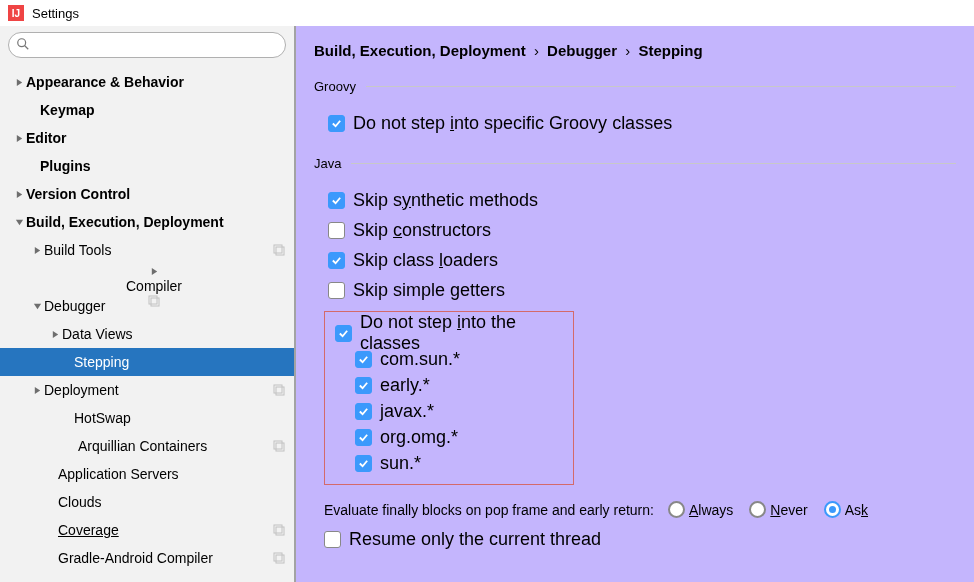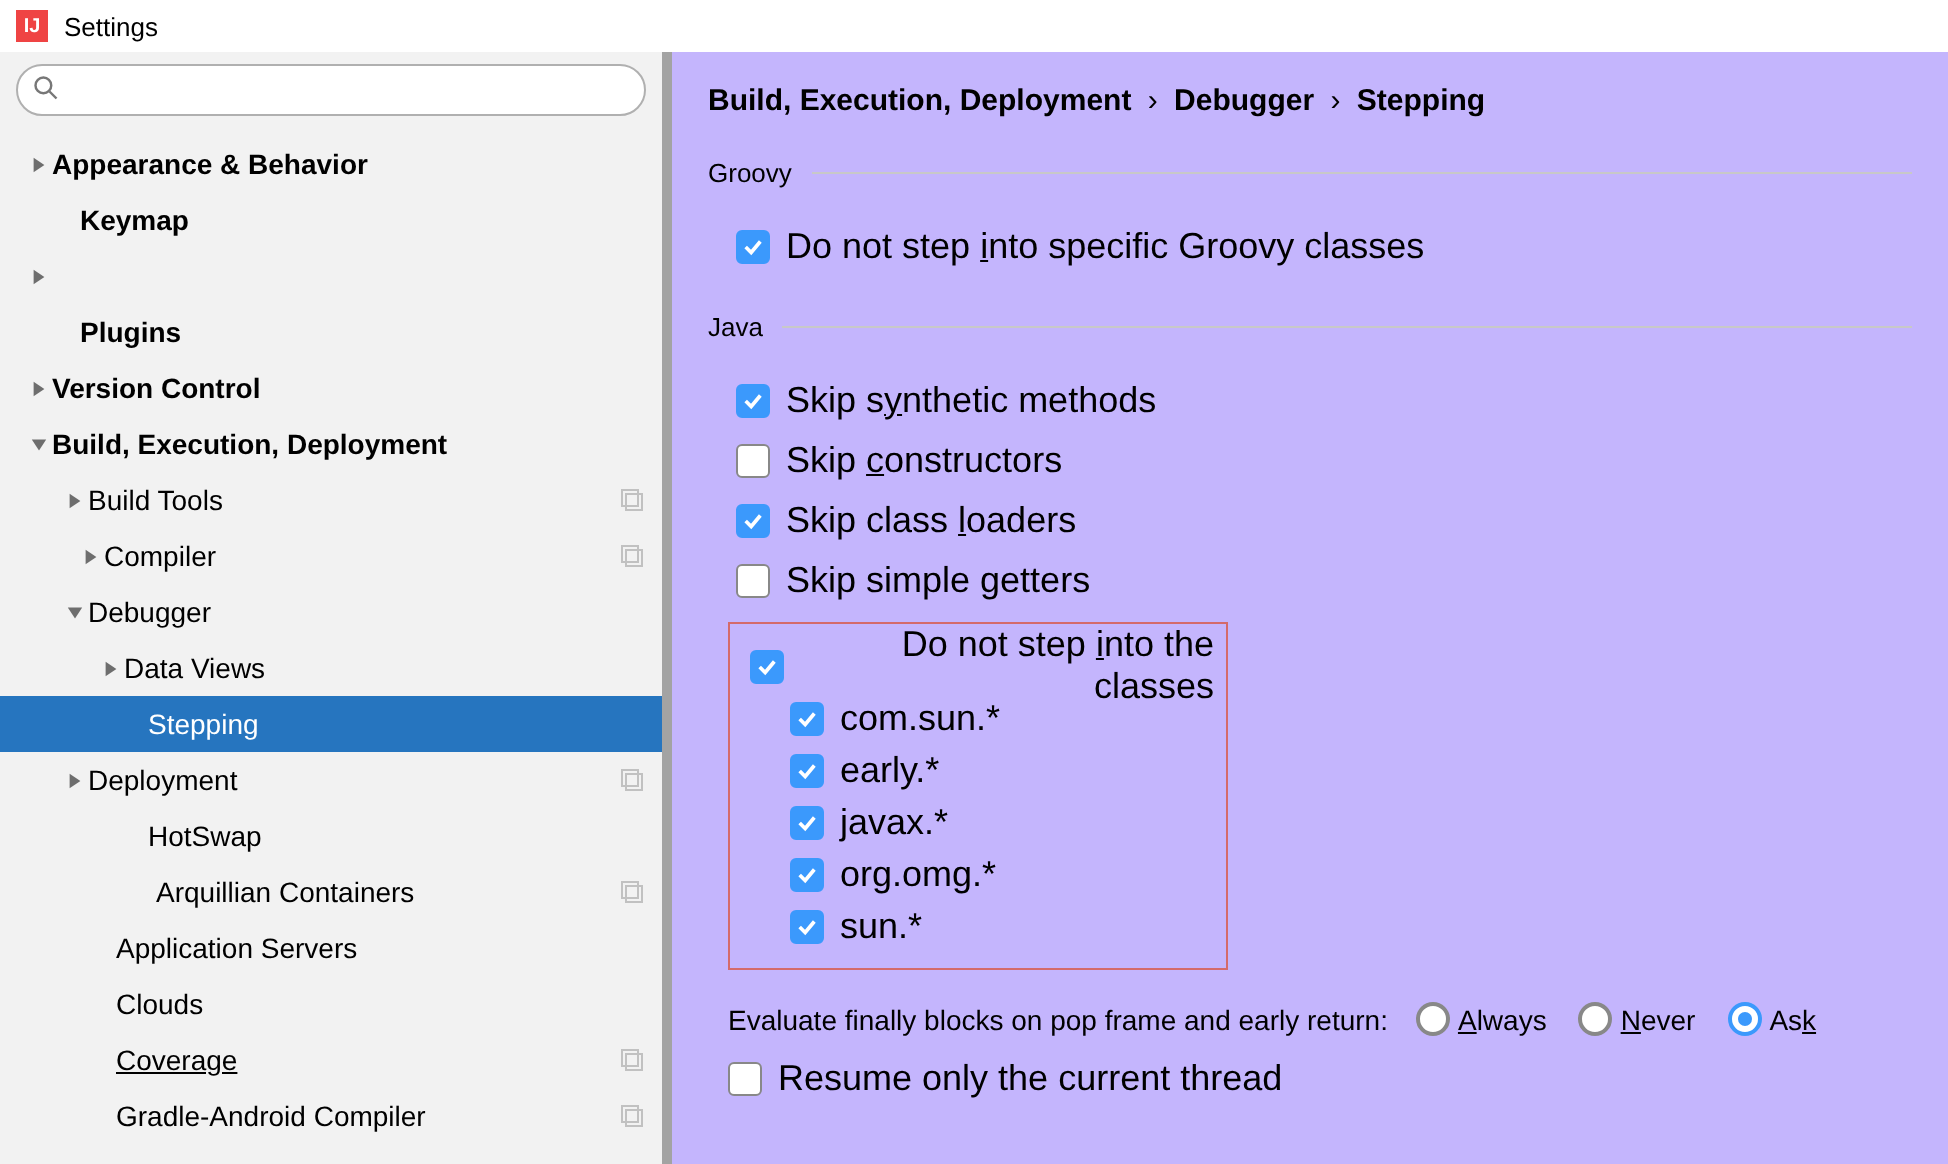--- a/index.html
+++ b/index.html
@@ -1,38 +1,38 @@
 <!DOCTYPE html>
 <html><head>
 <meta charset="utf-8">
 <style>
 * { box-sizing: border-box; margin: 0; padding: 0; }
 body { font-family: "Segoe UI", Arial, sans-serif; font-size: 14px; color: #000; background: #fff; width: 974px; height: 582px; overflow: hidden; }
 .titlebar { display: flex; align-items: center; padding: 3px 8px; height: 26px; }
 .titlebar .app-icon { width: 16px; height: 16px; background: #ef4444; color: #fff; font-size: 10px; font-weight: bold; display: flex; align-items: center; justify-content: center; margin-right: 8px; }
 .titlebar .title { font-size: 13px; }
 .container { display: flex; height: 556px; }
-.sidebar { width: 336px; background: #f2f2f2; border-right: 5px solid #a3a3a3; display: flex; flex-direction: column; }
+.sidebar { width: 296px; background: #f2f2f2; border-right: 2px solid #a3a3a3; display: flex; flex-direction: column; }
 .search-wrap { padding: 6px 8px; }
 .search { position: relative; }
 .search input { width: 100%; height: 26px; border: 1px solid #b0b0b0; border-radius: 13px; padding: 0 10px 0 28px; font-size: 13px; outline: none; background: #fff; }
 .search .mag { position: absolute; left: 8px; top: 5px; width: 14px; height: 14px; }
 .tree { flex: 1; overflow-y: auto; padding-top: 4px; }
 .tree-row { display: flex; align-items: center; height: 28px; padding-right: 8px; cursor: default; position: relative; }
 .tree-row .arrow { width: 14px; height: 14px; display: flex; align-items: center; justify-content: center; flex-shrink: 0; }
 .tree-row .label { flex: 1; white-space: nowrap; }
 .tree-row.bold .label { font-weight: bold; }
 .tree-row.selected { background: #2675bf; color: #fff; }
 .tree-row .copy-icon { width: 14px; height: 14px; opacity: 0.45; flex-shrink: 0; }
 .arrow svg { width: 9px; height: 9px; }
 .arrow.right svg { transform: rotate(-90deg); }
 .main { flex: 1; background: #c4b5fd; padding: 0; overflow-y: auto; }
 .breadcrumb { padding: 16px 18px 12px 18px; font-size: 15px; font-weight: bold; }
 .breadcrumb .sep { margin: 0 4px; font-weight: normal; }
-.section { padding: 0 18px; text-align: right; }
+.section { padding: 0 18px; }
 .section-header { display: flex; align-items: center; margin: 8px 0 14px 0; }
 .section-header .stitle { font-size: 13px; color: #000; margin-right: 10px; }
 .section-header .line { flex: 1; height: 1px; background: #c8c8c8; }
 .opt-row { display: flex; align-items: center; height: 30px; padding-left: 14px; }
 .cb { width: 17px; height: 17px; border: 1px solid #888; border-radius: 3px; margin-right: 8px; display: flex; align-items: center; justify-content: center; background: #fff; flex-shrink: 0; cursor: pointer; }
 .cb.checked { background: #3b99fc; border-color: #3b99fc; }
 .cb.checked svg { width: 11px; height: 11px; }
 .opt-row .olabel { font-size: 18px; }
 .opt-row .olabel u { text-decoration: underline; }
 .class-box { border: 1px solid #d46a6a; margin: 6px 0 10px 10px; width: 250px; padding: 8px 6px 8px 6px; }
@@ -78,20 +78,21 @@
         <div class="tree-row bold" style="padding-left: 26px;">
           <span class="arrow "></span>
           <span class="label">Keymap</span>
         </div>
         <div class="tree-row bold" style="padding-left: 12px;">
           <span class="arrow right">
             <svg viewBox="0 0 10 10">
               <polygon points="1,2 9,2 5,8" fill="#6e6e6e"></polygon>
             </svg>
           </span>
+          <span class="label">Editor</span>
         </div>
         <div class="tree-row bold" style="padding-left: 26px;">
           <span class="arrow "></span>
           <span class="label">Plugins</span>
         </div>
         <div class="tree-row bold" style="padding-left: 12px;">
           <span class="arrow right">
             <svg viewBox="0 0 10 10">
               <polygon points="1,2 9,2 5,8" fill="#6e6e6e"></polygon>
             </svg>
@@ -111,21 +112,21 @@
             <svg viewBox="0 0 10 10">
               <polygon points="1,2 9,2 5,8" fill="#6e6e6e"></polygon>
             </svg>
           </span>
           <span class="label">Build Tools</span>
           <span class="copy-icon"><svg viewBox="0 0 14 14">
               <rect x="2" y="2" width="8" height="8" fill="none" stroke="#888" stroke-width="1"></rect>
               <rect x="4" y="4" width="8" height="8" fill="none" stroke="#888" stroke-width="1"></rect>
             </svg></span>
         </div>
-        <div class="tree-row" style="padding-left: 38px;">
+        <div class="tree-row" style="padding-left: 22px; flex-direction: column;">
           <span class="arrow right">
             <svg viewBox="0 0 10 10">
               <polygon points="1,2 9,2 5,8" fill="#6e6e6e"></polygon>
             </svg>
           </span>
           <span class="label">Compiler</span>
           <span class="copy-icon"><svg viewBox="0 0 14 14">
               <rect x="2" y="2" width="8" height="8" fill="none" stroke="#888" stroke-width="1"></rect>
               <rect x="4" y="4" width="8" height="8" fill="none" stroke="#888" stroke-width="1"></rect>
             </svg></span>

